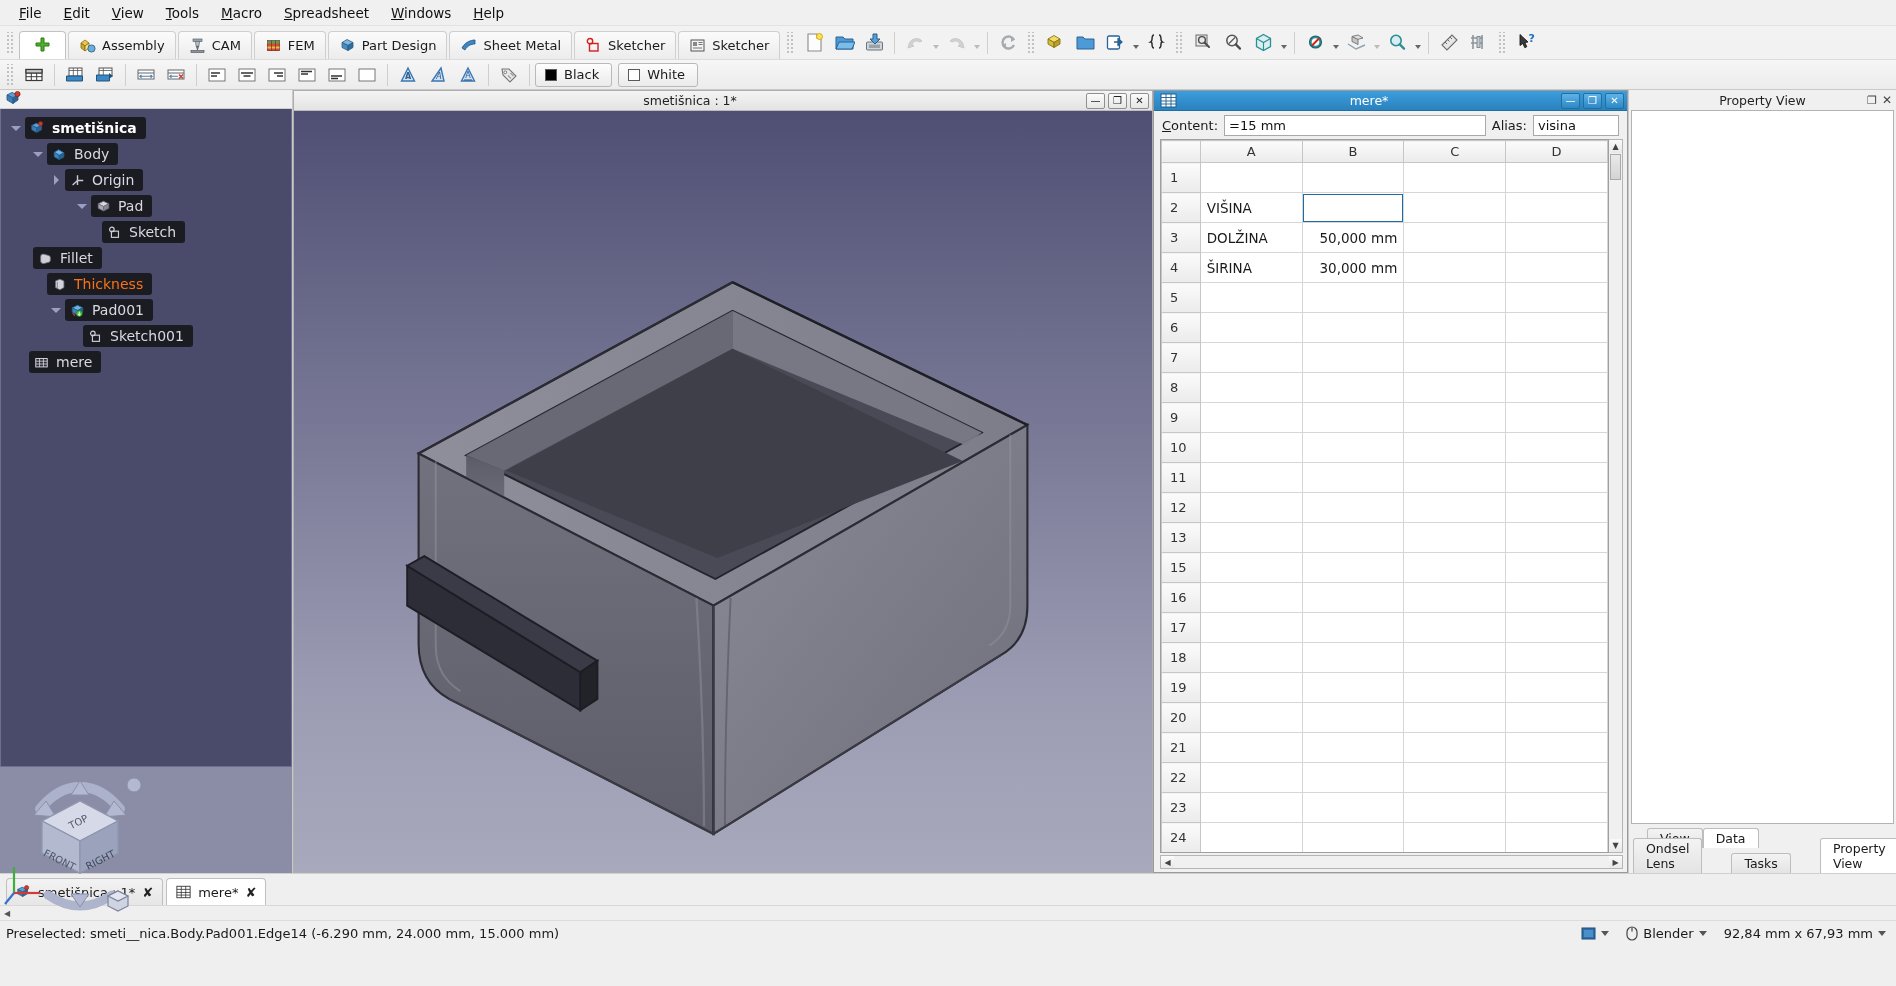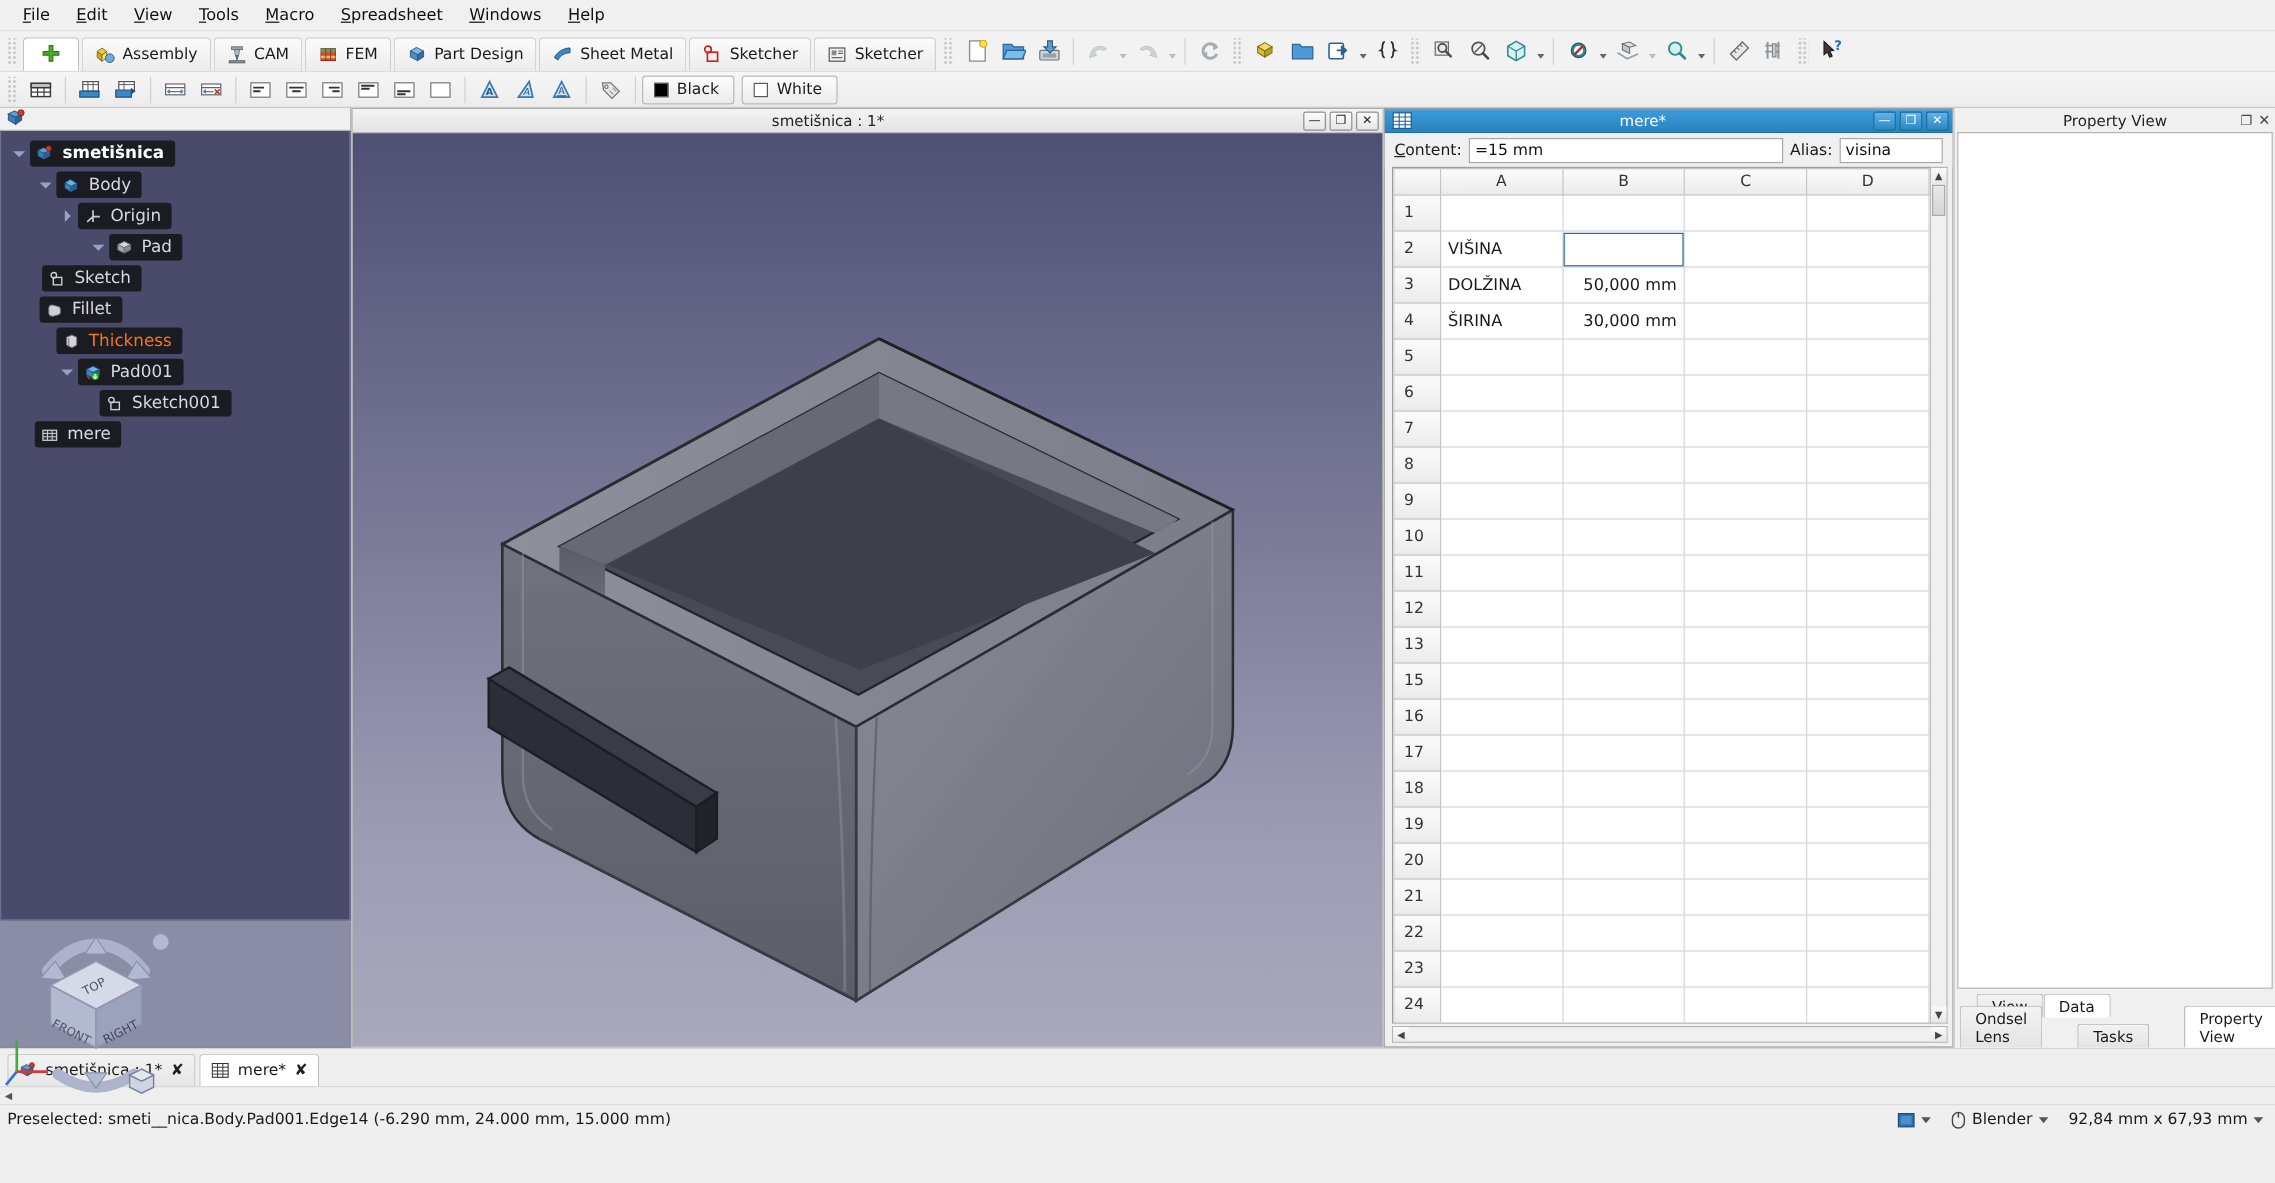--- a/index.html
+++ b/index.html
@@ -678,21 +678,21 @@
               <svg width="15" height="15" viewBox="0 0 17 17">
                 <path d="M2.5 5.5l6-3 6 3-6 3z" fill="#d7d7dd" stroke="#6d6d78" stroke-width=".9"></path>
                 <path d="M2.5 5.5v5l6 3v-5z" fill="#a9a9b4" stroke="#6d6d78" stroke-width=".9"></path>
                 <path d="M14.5 5.5v5l-6 3v-5z" fill="#888894" stroke="#6d6d78" stroke-width=".9"></path>
               </svg>
             </span>
             <span class="lbl">Pad</span>
           </span>
         </div>
 
-        <div class="trow" style="padding-left:34px">
+        <div class="trow" style="padding-left:101px">
           <span class="tpill">
             <span>
               <svg width="15" height="15" viewBox="0 0 17 17">
                 <rect x="5" y="7" width="8" height="7" fill="none" stroke="#cfcfd8" stroke-width="1.3"></rect>
                 <circle cx="5.5" cy="5" r="2.6" fill="none" stroke="#cfcfd8" stroke-width="1.3"></circle>
               </svg>
             </span>
             <span class="lbl">Sketch</span>
           </span>
         </div>

